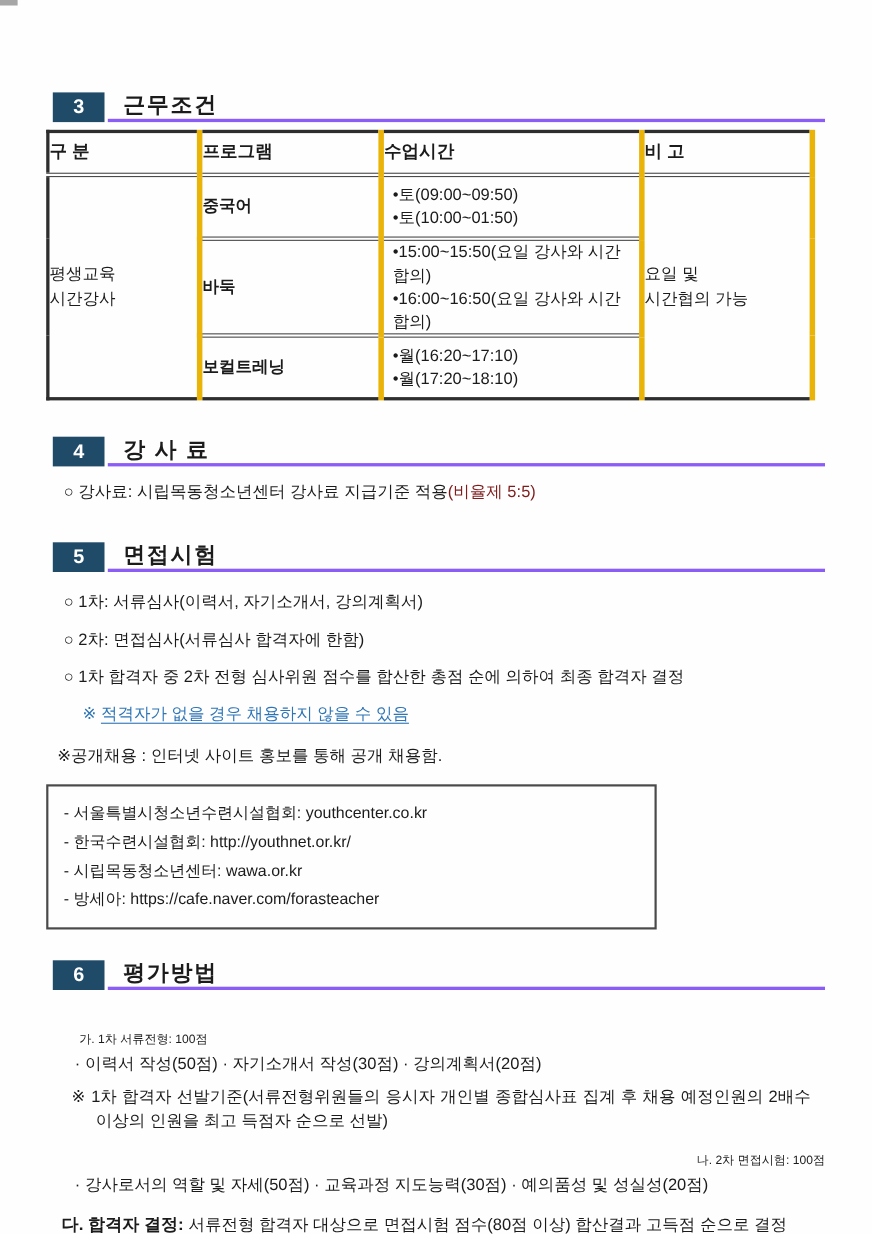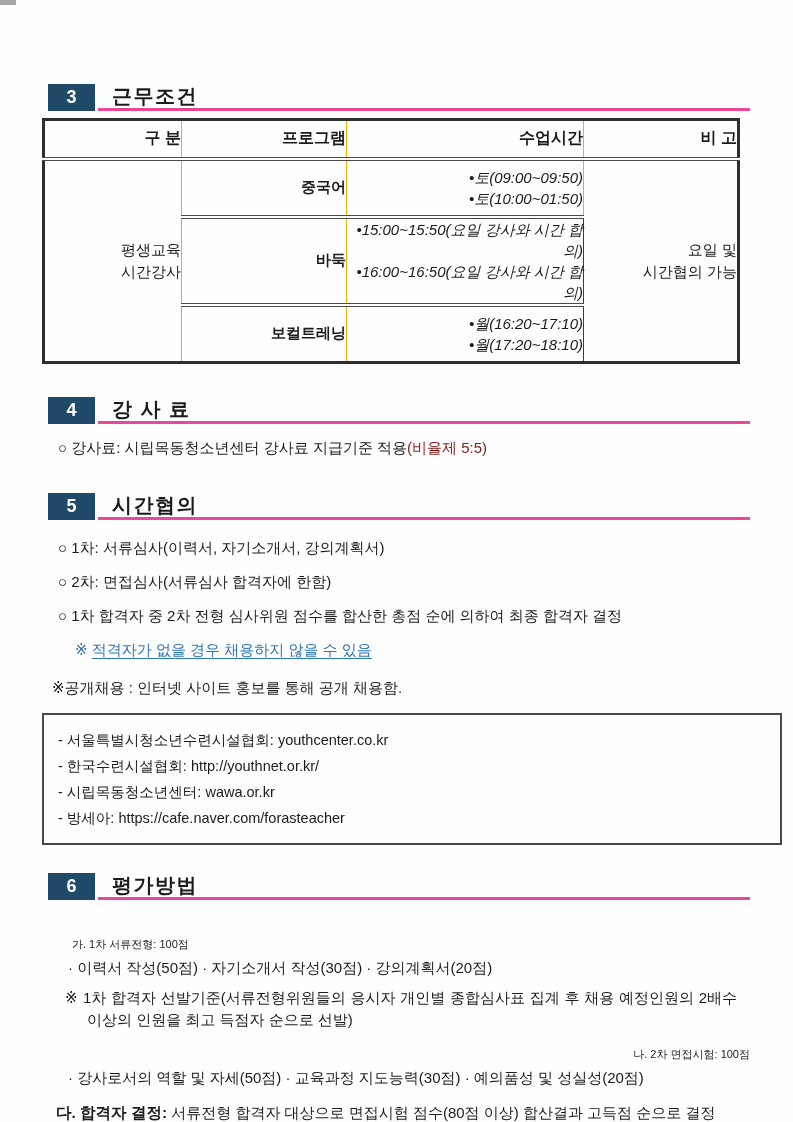--- a/index.html
+++ b/index.html
@@ -24,65 +24,65 @@
   
   .section-header { display:flex; align-items:flex-end; margin-left:6px; }
   .sec-num {
     width:47px; height:27px; flex:0 0 47px;
     color:#fff; font-weight:bold; font-size:18px;
     text-align:center; line-height:27px;
     letter-spacing:0;
   }
   .sec-rest {
     flex:1; margin-left:3px; height:27px;
-    border-bottom:3px solid #ec4899;
+    border-bottom:3px solid #8b5cf6;
     padding-left:14px;
   }
   .sec-title {
     font-size:20px; font-weight:bold; letter-spacing:1.5px;
     line-height:24px; display:inline-block;
   }
 
   
   table.work {
     width:695px; margin-top:7px;
     border-collapse:collapse;
     border:3px solid #2e2e2e;
     table-layout:fixed;
   }
   table.work th, table.work td {
-    border-left:1px solid #3a3a3a; border-right:1px solid #eab308;
-    text-align:right; vertical-align:middle;
+    border-left:1px solid #3a3a3a; border-right:5px solid #eab308;
+    text-align:left; vertical-align:middle;
   }
   table.work th {
     height:39px; font-size:16px; font-weight:bold;
     border-bottom:4px double #4a4a4a;
   }
   table.work td { height:58px; font-size:15px; }
   .col-cat  { width:138px; }
   .col-prog { width:165px; }
   .col-time { width:237px; }
   .col-note { width:155px; }
   td.cat, td.remark { white-space:pre-line; font-size:15px; line-height:22px; }
   td.prog { font-weight:bold; }
-  td.times { text-align:left; padding-left:8px; font-size:13.5px; line-height:21px;font-style:italic; }
+  td.times { text-align:left; padding-left:8px; font-size:13.5px; line-height:21px; }
   tr.sep td { border-top:4px double #4a4a4a; }
 
   
   .body-line { font-size:15px; line-height:21px; word-break:keep-all; }
   .fee-line { margin:13px 0 0 16px; }
   .fee-highlight { color:#2e75b6; }
 
   .bullet { margin:0 0 13px 16px; }
   .blue-note { margin:2px 0 0 33px; color:#2e75b6; }
   .blue-note .u { text-decoration:underline; text-underline-offset:3px; }
   .open-note { margin:17px 0 0 10px; }
 
   .links-box {
-    margin-top:15px; width:740px;
+    margin-top:15px; width:555px;
     border:2px solid #4a4a4a;
     padding:12px 14px 12px 14px;
   }
   .link-line { font-size:14.5px; line-height:26px; }
 
   .eval-heading { font-weight:normal; font-size:11px; margin-left:30px; }
   .eval-detail { margin:5px 0 0 26px; font-size:15px; }
   .eval-note {
     margin:9px 0 0 23px; width:672px;
     padding-left:22px; text-indent:-22px;
@@ -163,21 +163,21 @@
         <span class="sec-title">강 사 료</span>
       </div>
     </div>
     <div class="body-line fee-line">
       <span>○ 강사료: 시립목동청소년센터 강사료 지급기준 적용</span><span class="fee-highlight" style="color: #7f1d1d;">(비율제 5:5)</span>
     </div>
 
     <div class="section-header gap-s5">
       <div class="sec-num navy-bg" style="background: rgb(31, 75, 104);">5</div>
       <div class="sec-rest">
-        <span class="sec-title">시간협의</span>
+        <span class="sec-title">면접시험</span>
       </div>
     </div>
     <div class="gap-bullets">
       <div class="body-line bullet">○ 1차: 서류심사(이력서, 자기소개서, 강의계획서)</div>
       <div class="body-line bullet">○ 2차: 면접심사(서류심사 합격자에 한함)</div>
       <div class="body-line bullet">○ 1차 합격자 중 2차 전형 심사위원 점수를 합산한 총점 순에 의하여 최종 합격자 결정</div>
       <div class="body-line blue-note" style="color: rgb(46, 117, 182);">
         <span>※</span>
         <span class="u">적격자가 없을 경우 채용하지 않을 수 있음</span>
       </div>

